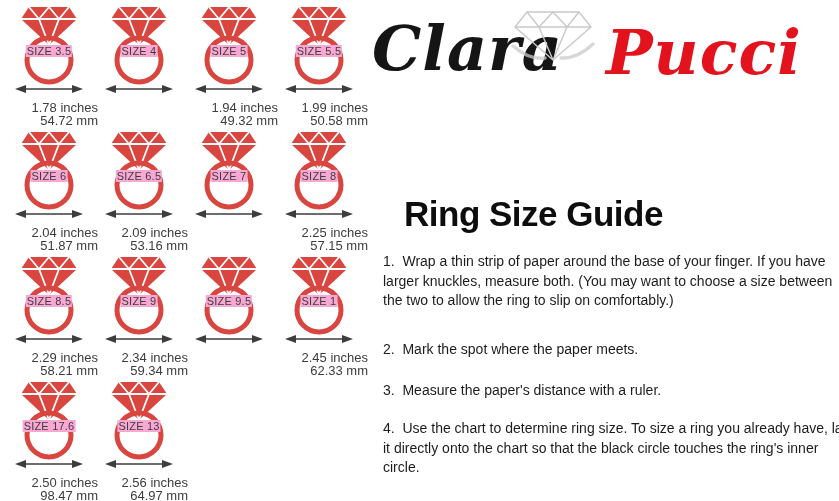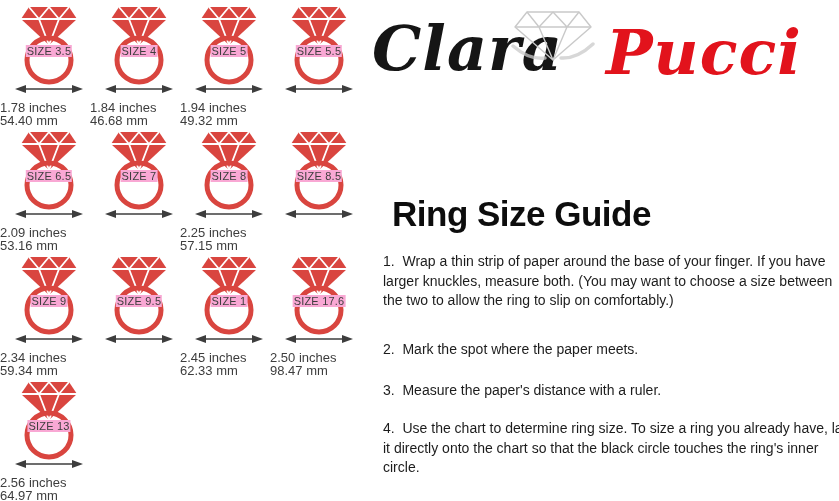--- a/index.html
+++ b/index.html
@@ -31,41 +31,41 @@
   .white-line{stroke:#ffffff;stroke-width:1.8;fill:none;stroke-linejoin:round;}
   .ring-circle{fill:none;stroke:var(--ring-red);stroke-width:5;}
   .arrow line{stroke:var(--chart-ink);stroke-width:1.6;}
   .arrow polygon{fill:var(--chart-ink);}
   .size-label{
     position:absolute;left:50%;top:46px;transform:translate(-50%,-50%);
     background:#f9a8d4;padding:0 1px;white-space:nowrap;
     font-size:11px;color:var(--chart-ink);letter-spacing:.2px;
   }
   .measure{
-    position:absolute;top:96px;left:-4px;right:-4px;text-align:left;
+    position:absolute;top:96px;left:-4px;right:-4px;text-align:right;
     font-size:13px;line-height:13px;color:var(--chart-ink);
   }
 
   
   .logo{position:absolute;left:370px;top:6px;width:465px;height:100px;}
   .logo-word{
     position:absolute;
     font-family:"DejaVu Serif", serif;
     font-style:italic;font-weight:bold;
     font-size:62px;line-height:1;letter-spacing:1px;
   }
   .logo-first{left:2px;top:12px;color:var(--logo-ink);}
   .logo-second{left:212px;top:16px;color:var(--logo-red);margin-left:24px;}
   .logo-diamond{position:absolute;left:141px;top:2px;}
   .logo-diamond .dline{stroke:var(--diamond-gray);fill:none;stroke-width:1.4;stroke-linejoin:round;}
   .logo-diamond .swoosh{stroke:var(--diamond-gray);opacity:.75;fill:none;stroke-width:3.4;stroke-linecap:round;}
 
   
   .guide-title{
-    position:absolute;left:392px;top:194px;margin:0;
+    position:absolute;left:404px;top:194px;margin:0;
     font-size:35px;font-weight:700;letter-spacing:-.5px;color:#0d0d0d;
   }
   .instructions{position:absolute;left:383px;top:252px;width:470px;height:249px;}
   .step{
     position:absolute;left:0;width:100%;margin:0;
     font-size:14px;line-height:19.5px;color:var(--body-ink);
     white-space:pre-wrap;
   }
   .step-1{top:0;}
   .step-2{top:88px;}
@@ -85,42 +85,38 @@
       <circle class="ring-circle" cx="45" cy="55" r="22"></circle>
       <g class="arrow">
         <line x1="19" y1="84" x2="71" y2="84"></line>
         <polygon points="11,84 22,80 22,88"></polygon>
         <polygon points="79,84 68,80 68,88"></polygon>
       </g>
     </svg>
     <span class="size-label">SIZE 3.5</span>
     <div class="measure">
       <div class="inches">1.78 inches</div>
-      <div class="mm">54.40 mm</div>
+      <div class="mm">54.72 mm</div>
     </div>
   </div>
 
   <div class="ring-cell">
     <svg class="ring-svg" width="90" height="100" viewBox="0 0 90 100">
       <g>
         <polygon class="red-fill" points="25,2 65,2 73,14 45,40 17,14"></polygon>
         <path class="white-line" d="M25,2 L35,14 L45,2 L55,14 L65,2 M17,14 L73,14 M35,14 L45,40 M55,14 L45,40"></path>
       </g>
       <circle class="ring-circle" cx="45" cy="55" r="22"></circle>
       <g class="arrow">
         <line x1="19" y1="84" x2="71" y2="84"></line>
         <polygon points="11,84 22,80 22,88"></polygon>
         <polygon points="79,84 68,80 68,88"></polygon>
       </g>
     </svg>
     <span class="size-label">SIZE 4</span>
-    <div class="measure">
-      <div class="inches">1.84 inches</div>
-      <div class="mm">46.68 mm</div>
-    </div>
   </div>
 
 
   <div class="ring-cell">
     <svg class="ring-svg" width="90" height="100" viewBox="0 0 90 100">
       <g>
         <polygon class="red-fill" points="25,2 65,2 73,14 45,40 17,14"></polygon>
         <path class="white-line" d="M25,2 L35,14 L45,2 L55,14 L65,2 M17,14 L73,14 M35,14 L45,40 M55,14 L45,40"></path>
       </g>
       <circle class="ring-circle" cx="45" cy="55" r="22"></circle>
@@ -144,22 +140,45 @@
         <path class="white-line" d="M25,2 L35,14 L45,2 L55,14 L65,2 M17,14 L73,14 M35,14 L45,40 M55,14 L45,40"></path>
       </g>
       <circle class="ring-circle" cx="45" cy="55" r="22"></circle>
       <g class="arrow">
         <line x1="19" y1="84" x2="71" y2="84"></line>
         <polygon points="11,84 22,80 22,88"></polygon>
         <polygon points="79,84 68,80 68,88"></polygon>
       </g>
     </svg>
     <span class="size-label">SIZE 5.5</span>
-  </div>
-
+    <div class="measure">
+      <div class="inches">1.99 inches</div>
+      <div class="mm">50.58 mm</div>
+    </div>
+  </div>
+
+  <div class="ring-cell">
+    <svg class="ring-svg" width="90" height="100" viewBox="0 0 90 100">
+      <g>
+        <polygon class="red-fill" points="25,2 65,2 73,14 45,40 17,14"></polygon>
+        <path class="white-line" d="M25,2 L35,14 L45,2 L55,14 L65,2 M17,14 L73,14 M35,14 L45,40 M55,14 L45,40"></path>
+      </g>
+      <circle class="ring-circle" cx="45" cy="55" r="22"></circle>
+      <g class="arrow">
+        <line x1="19" y1="84" x2="71" y2="84"></line>
+        <polygon points="11,84 22,80 22,88"></polygon>
+        <polygon points="79,84 68,80 68,88"></polygon>
+      </g>
+    </svg>
+    <span class="size-label">SIZE 6</span>
+    <div class="measure">
+      <div class="inches">2.04 inches</div>
+      <div class="mm">51.87 mm</div>
+    </div>
+  </div>
 
   <div class="ring-cell">
     <svg class="ring-svg" width="90" height="100" viewBox="0 0 90 100">
       <g>
         <polygon class="red-fill" points="25,2 65,2 73,14 45,40 17,14"></polygon>
         <path class="white-line" d="M25,2 L35,14 L45,2 L55,14 L65,2 M17,14 L73,14 M35,14 L45,40 M55,14 L45,40"></path>
       </g>
       <circle class="ring-circle" cx="45" cy="55" r="22"></circle>
       <g class="arrow">
         <line x1="19" y1="84" x2="71" y2="84"></line>
@@ -218,20 +237,24 @@
         <path class="white-line" d="M25,2 L35,14 L45,2 L55,14 L65,2 M17,14 L73,14 M35,14 L45,40 M55,14 L45,40"></path>
       </g>
       <circle class="ring-circle" cx="45" cy="55" r="22"></circle>
       <g class="arrow">
         <line x1="19" y1="84" x2="71" y2="84"></line>
         <polygon points="11,84 22,80 22,88"></polygon>
         <polygon points="79,84 68,80 68,88"></polygon>
       </g>
     </svg>
     <span class="size-label">SIZE 8.5</span>
+    <div class="measure">
+      <div class="inches">2.29 inches</div>
+      <div class="mm">58.21 mm</div>
+    </div>
   </div>
 
   <div class="ring-cell">
     <svg class="ring-svg" width="90" height="100" viewBox="0 0 90 100">
       <g>
         <polygon class="red-fill" points="25,2 65,2 73,14 45,40 17,14"></polygon>
         <path class="white-line" d="M25,2 L35,14 L45,2 L55,14 L65,2 M17,14 L73,14 M35,14 L45,40 M55,14 L45,40"></path>
       </g>
       <circle class="ring-circle" cx="45" cy="55" r="22"></circle>
       <g class="arrow">

